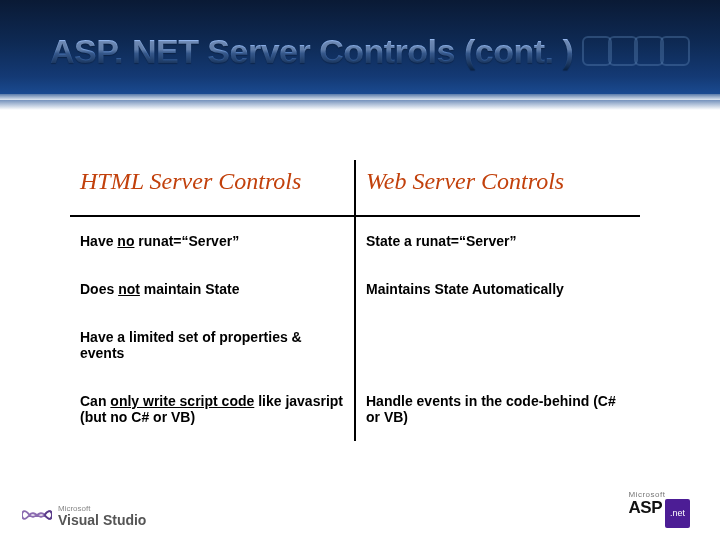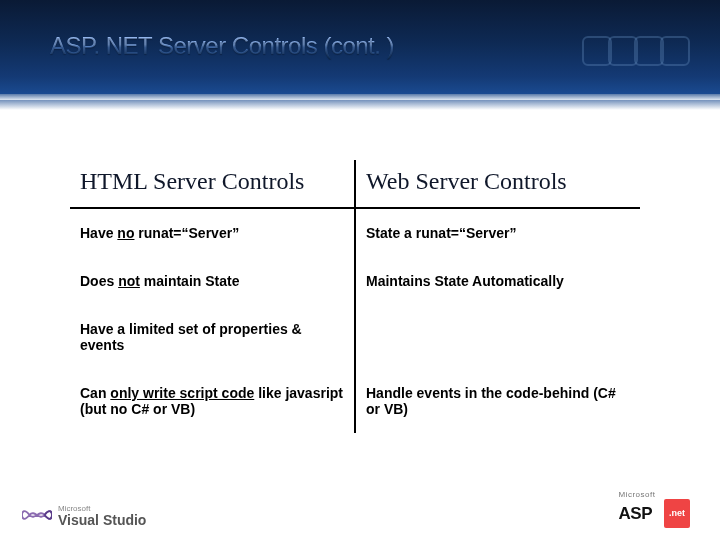--- a/index.html
+++ b/index.html
@@ -29,22 +29,22 @@
   }
   .decor-squares span {
     width: 30px; height: 30px;
     border: 2px solid rgba(100,140,190,0.35);
     border-radius: 6px;
     margin-left: -4px;
   }
   .title {
     position: absolute;
     top: 32px; left: 50px; right: 50px;
-    font-size: 24px;
-    font-weight: 400;
+    font-size: 34px;
+    font-weight: 700;
     letter-spacing: -0.5px;
     background: linear-gradient(to bottom, #a9c9ff 0%, #7fa6e0 45%, #4774b8 55%, #0a2a55 100%);
     -webkit-background-clip: text;
     background-clip: text;
     color: transparent;
     text-shadow: 0 1px 1px rgba(0,0,0,0.25);
   }
   .table-wrap {
     position: absolute;
     top: 160px;
@@ -53,24 +53,25 @@
   }
   table {
     border-collapse: collapse;
     width: 100%;
   }
   th {
     font-family: Georgia, "Times New Roman", serif;
     font-weight: 400;
     font-size: 24px;
     text-align: left;
-    padding: 8px 10px 12px 10px;
+    padding: 8px 10px 20px 10px;
     border-bottom: 2px solid #000;
     border-right: 2px solid #000;
-    color: #0f172a;
+    color: #c2410c;
+    font-style: italic;
   }
   th:last-child { border-right: none; }
   td {
     font-family: Arial, sans-serif;
     font-size: 14px;
     font-weight: 700;
     color: #000;
     padding: 16px 10px;
     vertical-align: top;
     border-right: 2px solid #000;
@@ -89,24 +90,24 @@
   .logo-left .stack { display: flex; flex-direction: column; line-height: 1; }
   .logo-left .stack .ms { font-size: 8px; color: #888; }
   .logo-left .stack .vs { font-size: 14px; color: #555; font-weight: 600; }
   .logo-right {
     position: absolute;
     right: 30px; bottom: 12px;
     display: flex; flex-direction: column; align-items: flex-start;
     line-height: 1;
   }
   .logo-right .ms { font-size: 8px; color: #777; font-family: Arial; letter-spacing: 0.5px; }
-  .logo-right .row { display: flex; align-items: center; gap: 12px; }
+  .logo-right .row { display: flex; align-items: flex-start; gap: 3px; }
   .logo-right .asp { font-size: 17px; font-weight: 800; color: #111; font-family: Arial; letter-spacing: -0.5px; }
   .logo-right .netbadge {
-    background: #ef4444; color: #fff; font-size: 9px; font-weight: 700;
+    background: #4c1d95; color: #fff; font-size: 9px; font-weight: 400;
     padding: 10px 5px; border-radius: 2px;
   }
 </style>
 </head>
 <body>
 
 <div class="header-band"></div>
 <div class="header-bevel"></div>
 
 <div class="decor-squares">

